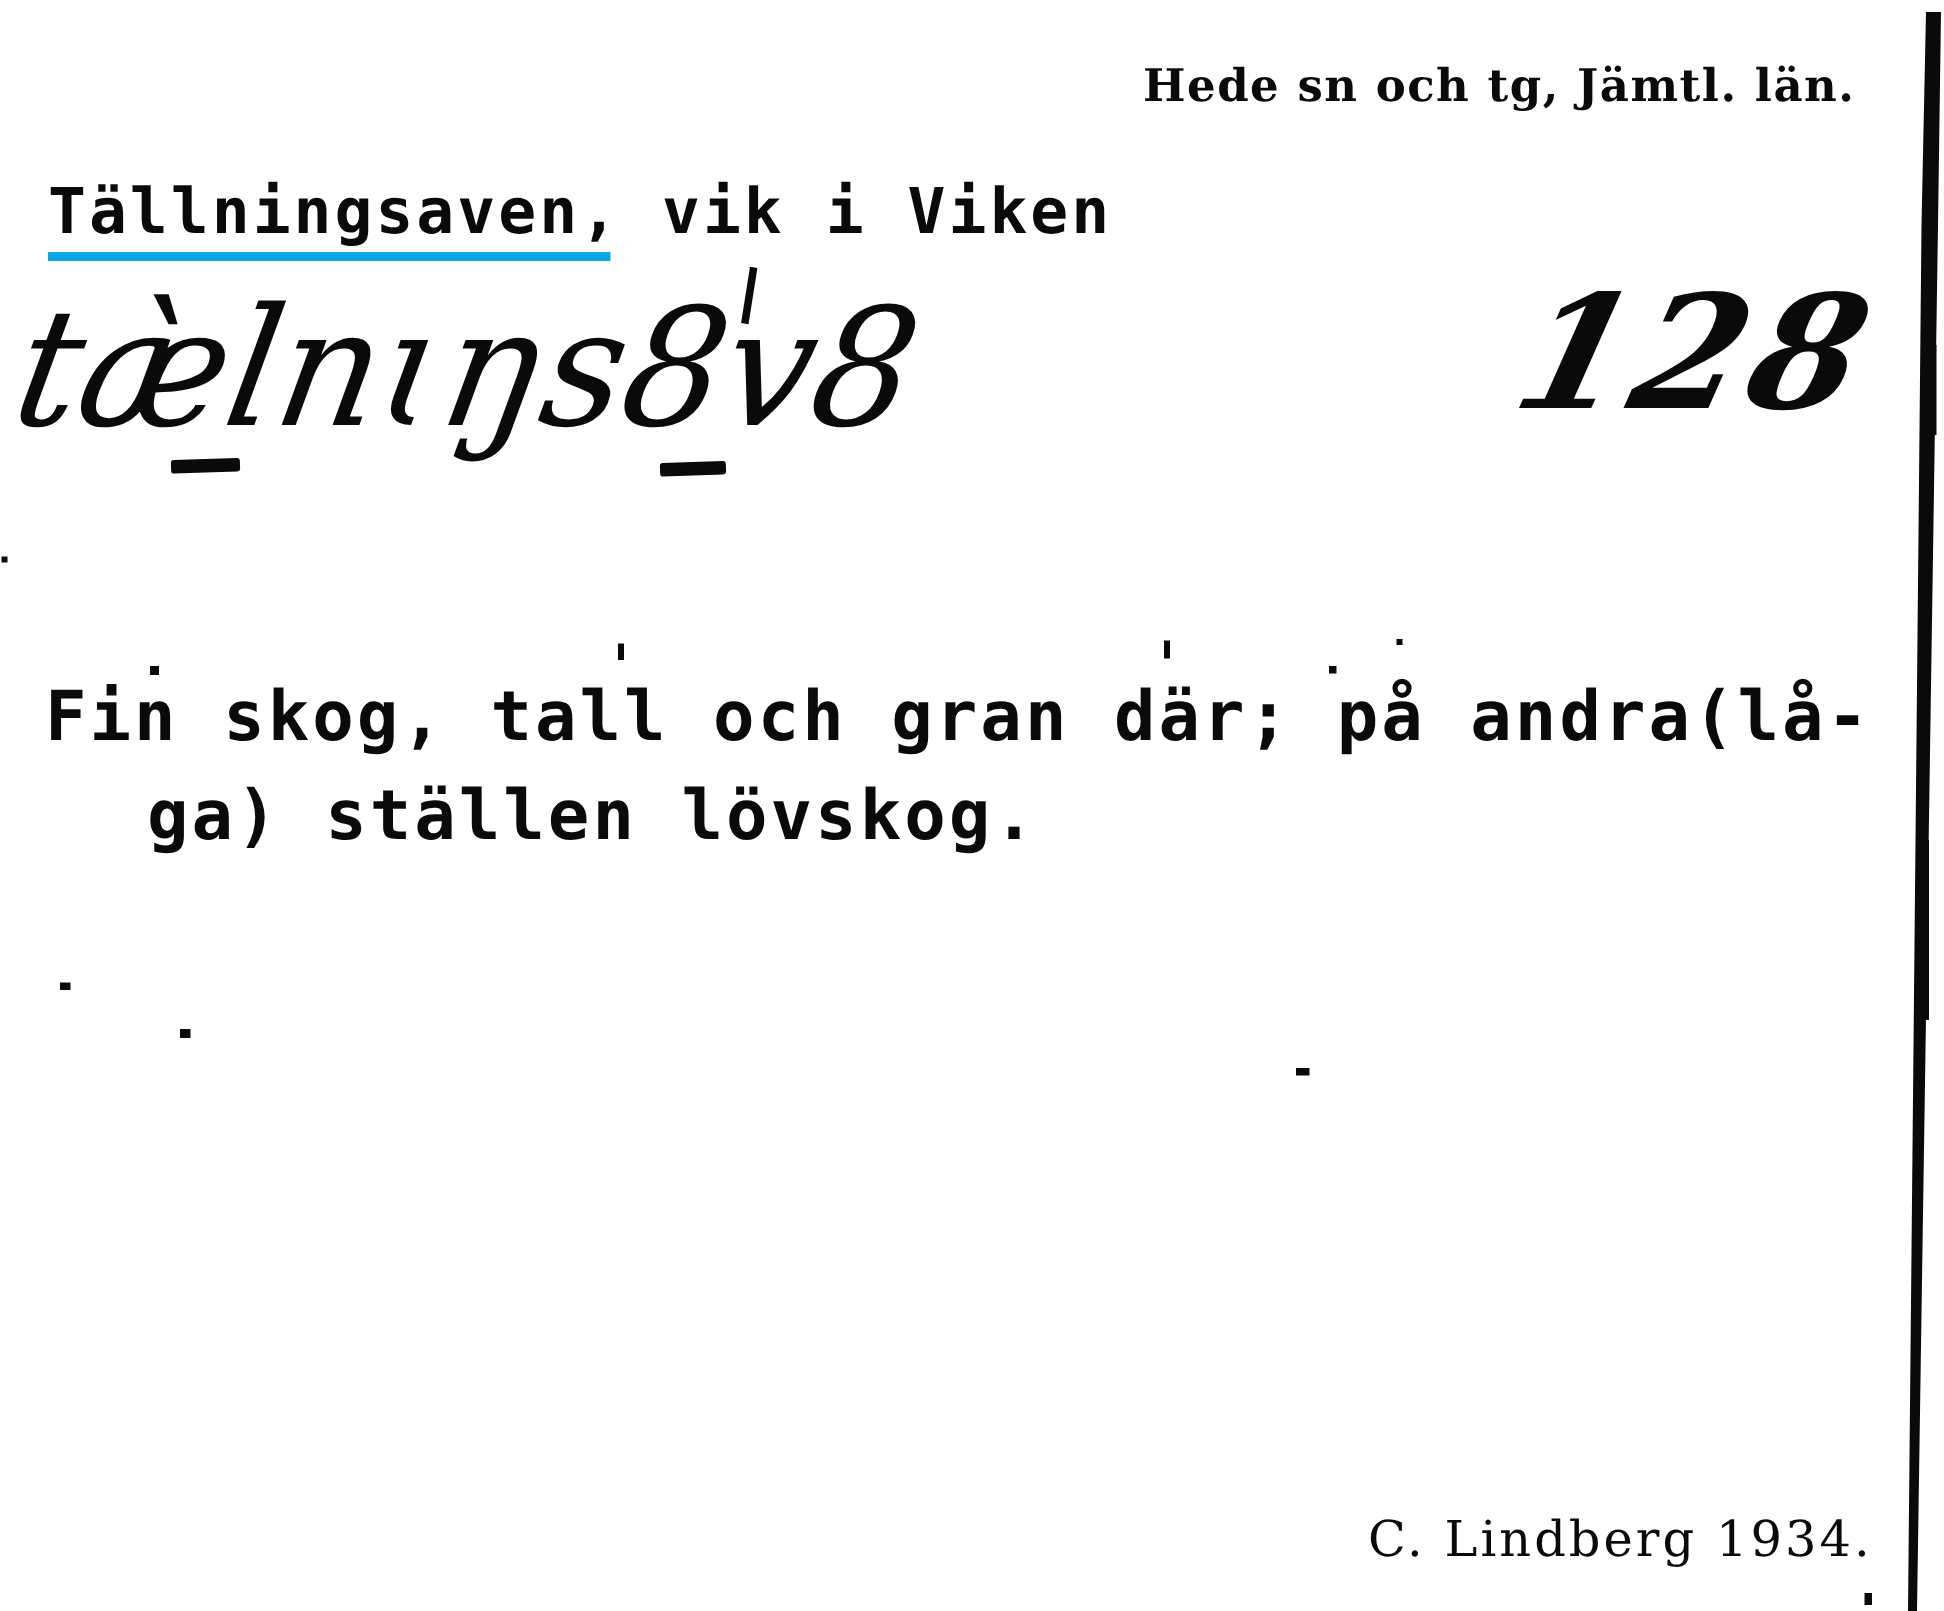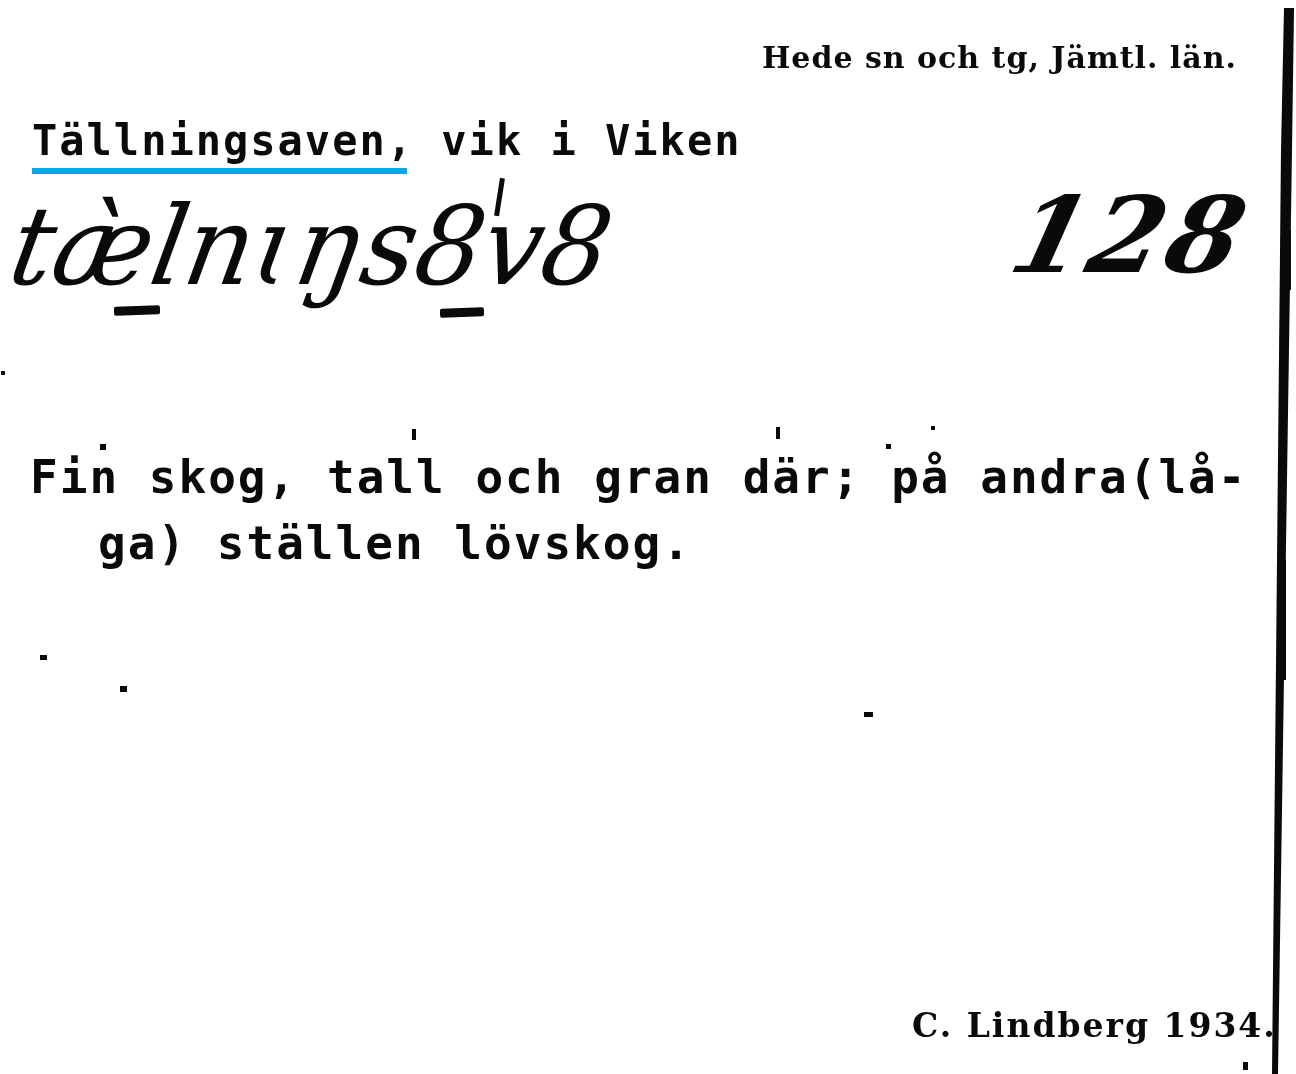--- a/index.html
+++ b/index.html
@@ -65,21 +65,21 @@
     position:absolute;
     font-size:46px;font-weight:bold;letter-spacing:2px;
     white-space:nowrap;
   }
   .note-line-1{left:30px;top:450px;}
   .note-line-2{left:98px;top:516px;}
   
   .signature{
     position:absolute;left:912px;top:1006px;
     font-family:"DejaVu Serif", serif;
-    font-weight:bold;font-size:33px;letter-spacing:2px;
+    font-weight:normal;font-size:33px;letter-spacing:2px;
     white-space:nowrap;
     text-align:right;
   }
   
   .edge-svg{position:absolute;left:0;top:0;pointer-events:none;}
   .speck{position:absolute;background:#0a0a0a;}
 </style>
 </head>
 <body>
 

